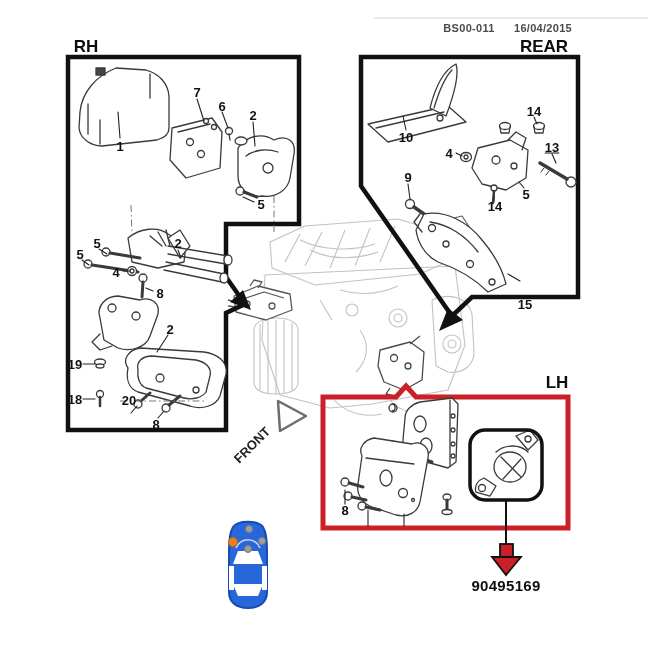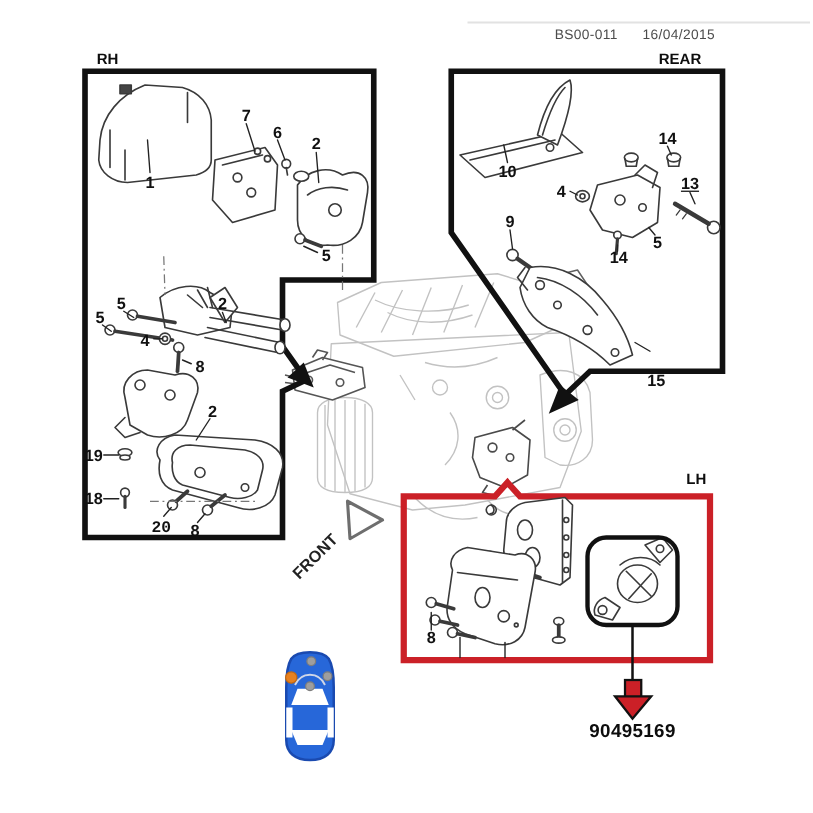--- a/index.html
+++ b/index.html
@@ -10,22 +10,22 @@
     --marker-orange:#e78120;
     --marker-gray:#9e9e9e;
   }
   html,body{margin:0;padding:0;background:#ffffff;}
   .canvas{
     position:relative;width:650px;height:650px;background:#ffffff;
     font-family:"Liberation Sans",sans-serif;overflow:hidden;
   }
   svg{position:absolute;left:0;top:0;}
   .label{position:absolute;transform:translate(-50%,-50%);color:#141414;white-space:nowrap;}
-  .doc-code,.doc-date{font-size:11px;font-weight:400;color:#4c4c4c;letter-spacing:.3px;}
-  .sec{font-size:12px;font-weight:700;color:#0d0d0d;}
+  .doc-code,.doc-date{font-size:11px;font-weight:700;color:#4c4c4c;letter-spacing:.3px;}
+  .sec{font-size:17px;font-weight:700;color:#0d0d0d;}
   .front{font-size:13px;font-weight:700;color:#222;transform:translate(-50%,-50%) rotate(-45deg);}
   .partnum{font-size:15px;font-weight:700;color:#0d0d0d;letter-spacing:.3px;text-align:center;}
   .callout-layer{position:absolute;inset:0;pointer-events:none;}
   .callout{
     position:absolute;transform:translate(-50%,-50%);
     font-size:13px;font-weight:700;color:#111;
   }
   .red-stroke{stroke:var(--highlight-red);}
   .red-fill{fill:var(--highlight-red);}
   .car-body{fill:var(--car-blue);}
@@ -305,21 +305,21 @@
       <div class="callout" style="left: 253px; top: 115px;">2</div>
       <div class="callout" style="left: 261px; top: 204px;">5</div>
       <div class="callout" style="left: 97px; top: 243px;">5</div>
       <div class="callout" style="left: 80px; top: 254px;">5</div>
       <div class="callout" style="left: 116px; top: 272px;">4</div>
       <div class="callout" style="left: 178px; top: 243px;">2</div>
       <div class="callout" style="left: 160px; top: 293px;">8</div>
       <div class="callout" style="left: 170px; top: 329px;">2</div>
       <div class="callout" style="left: 75px; top: 364px;">19</div>
       <div class="callout" style="left: 75px; top: 399px;">18</div>
-      <div class="callout" style="left: 129px; top: 422px; font-family: Liberation Mono, monospace;">20</div>
+      <div class="callout" style="left: 129px; top: 400px;">20</div>
       <div class="callout" style="left: 156px; top: 424px;">8</div>
       <div class="callout" style="left: 406px; top: 137px;">10</div>
       <div class="callout" style="left: 534px; top: 111px;">14</div>
       <div class="callout" style="left: 449px; top: 153px;">4</div>
       <div class="callout" style="left: 552px; top: 147px; text-decoration: underline;">13</div>
       <div class="callout" style="left: 408px; top: 177px;">9</div>
       <div class="callout" style="left: 526px; top: 194px;">5</div>
       <div class="callout" style="left: 495px; top: 206px;">14</div>
       <div class="callout" style="left: 525px; top: 304px;">15</div>
       <div class="callout" style="left: 345px; top: 510px;">8</div>

